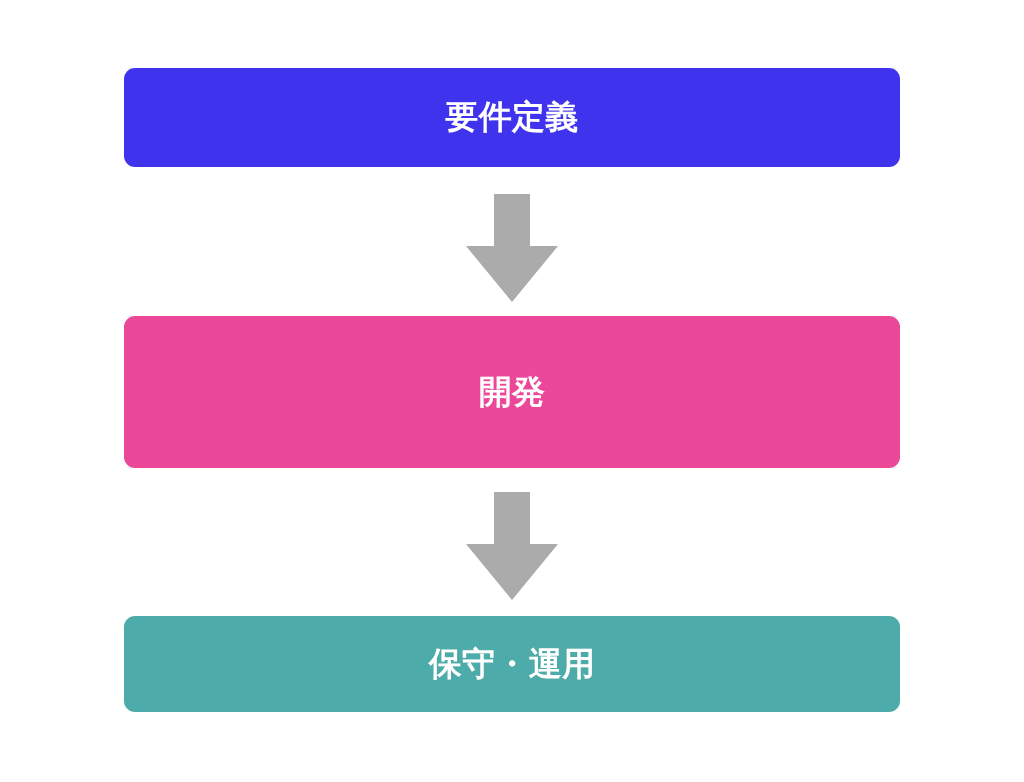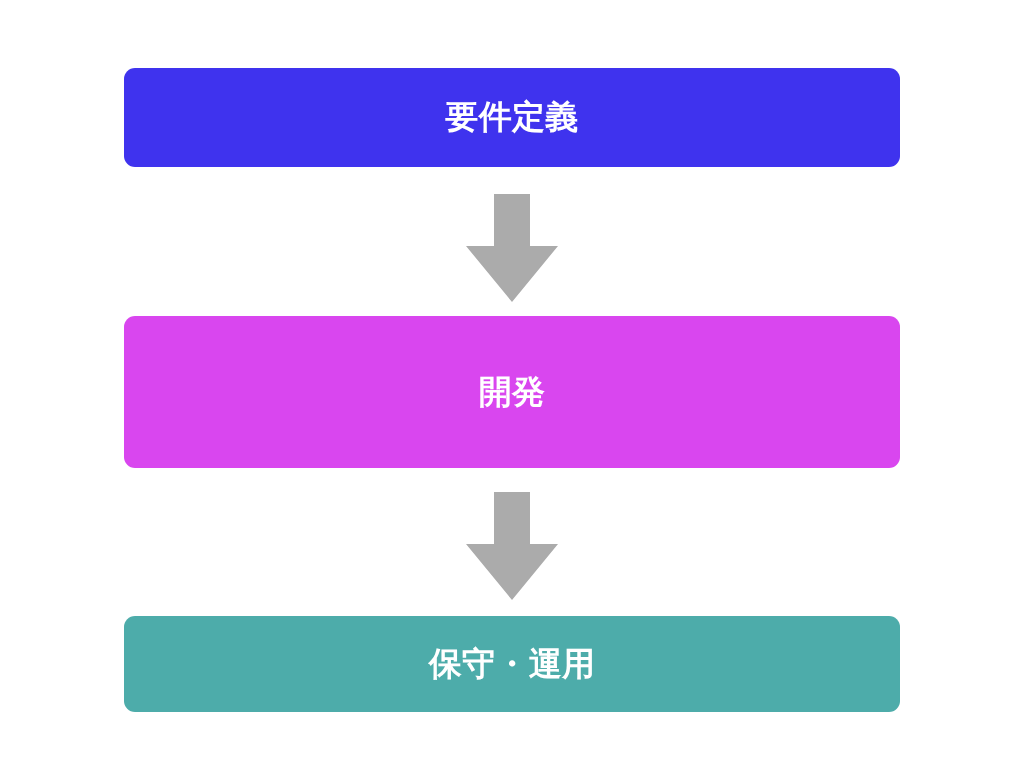--- a/index.html
+++ b/index.html
@@ -58,21 +58,21 @@
     height: 99px;
     background: #3f33ee;
   }
   #node-requirements .node-line {
     font-size: 33px;
   }
 
   #node-development {
     top: 316px;
     height: 152px;
-    background: #d946ef;
+    background: #ec4899;
   }
   #node-development .node-line {
     font-size: 33px;
   }
 
   #node-maintenance {
     top: 616px;
     height: 96px;
     background: #4dacaa;
   }

